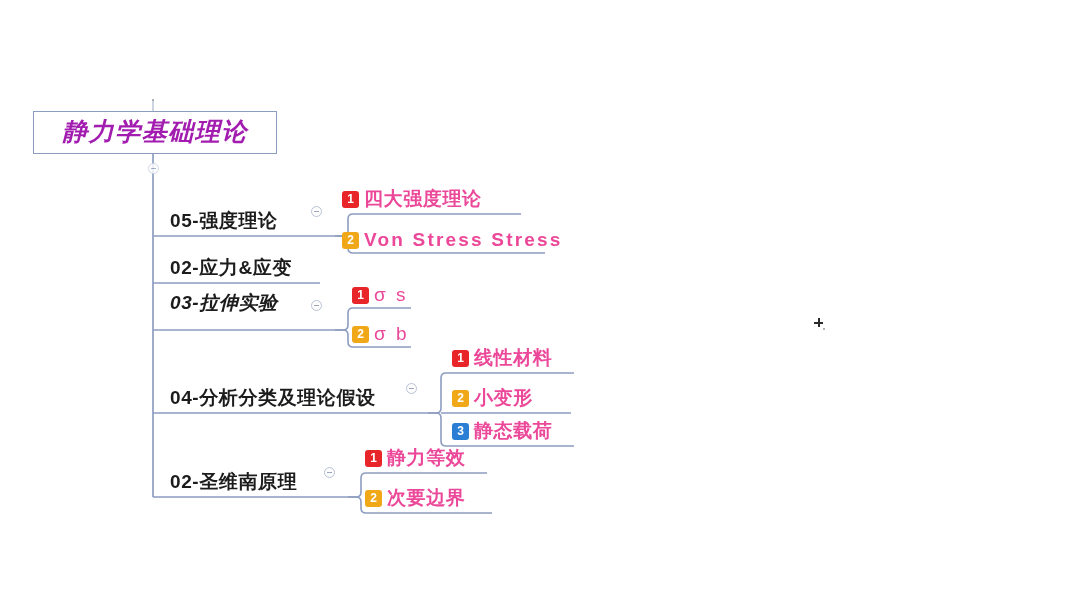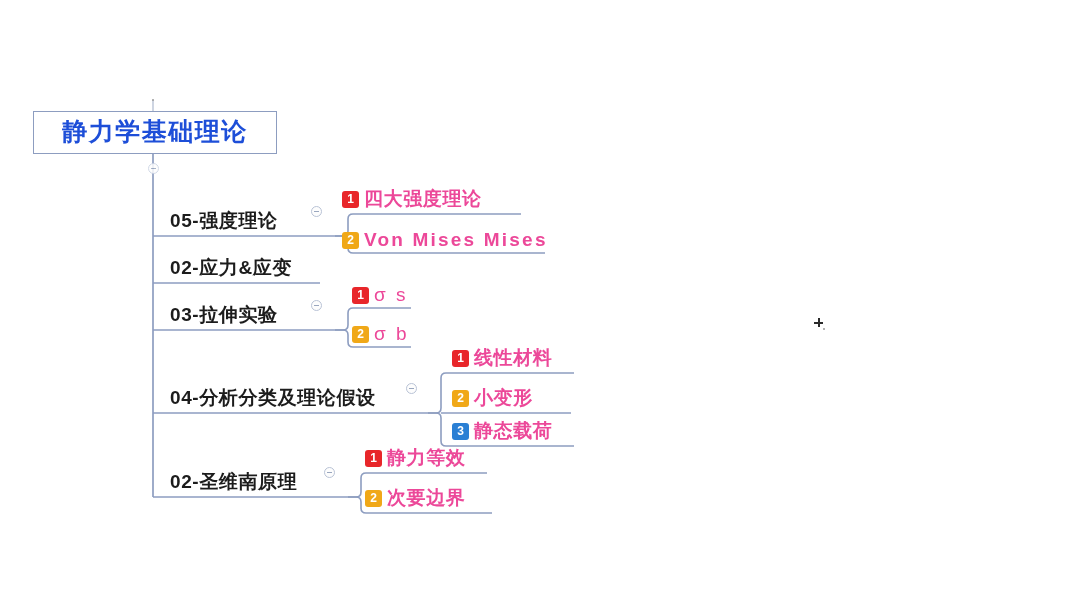--- a/index.html
+++ b/index.html
@@ -36,24 +36,25 @@
     box-sizing: border-box;
     border: 1.6px solid #8d9dc0;
     background: #ffffff;
     display: flex;
     align-items: center;
     justify-content: center;
   }
   .root-label {
     font-size: 25px;
     letter-spacing: 1.5px;
-    color: #1d4ed8;
+    color: #a21caf;
     font-weight: 700;
     white-space: nowrap;
     transform: translateY(-1px);
+    font-style: italic;
   }
 
   
   .branch-label {
     position: absolute;
     font-size: 19px;
     letter-spacing: 0.6px;
     color: #1c1c1c;
     font-weight: 700;
     white-space: nowrap;
@@ -196,26 +197,26 @@
   <div class="branch-label" style="left:170px; top:234px;">05-强度理论</div>
   <div class="toggle" style="left:311px; top:206px;"></div>
 
   <div class="leaf" style="left:342px; top:212px;">
     <span class="badge c1">1</span>
     <span class="leaf-text">四大强度理论</span>
   </div>
 
   <div class="leaf" style="left:342px; top:251px;">
     <span class="badge c2">2</span>
-    <span class="leaf-text latin">Von Mises Mises</span>
+    <span class="leaf-text latin">Von Stress Stress</span>
   </div>
 
   <div class="branch-label" style="left:170px; top:281px;">02-应力&amp;应变</div>
 
-  <div class="branch-label" style="left:170px; top:328px;">03-拉伸实验</div>
+  <div class="branch-label" style="left:170px; top:316px;font-style:italic;">03-拉伸实验</div>
   <div class="toggle" style="left:311px; top:300px;"></div>
 
   <div class="leaf" style="left:352px; top:306px;">
     <span class="badge c1">1</span>
     <span class="leaf-text sym">σ s</span>
   </div>
 
   <div class="leaf" style="left:352px; top:345px;">
     <span class="badge c2">2</span>
     <span class="leaf-text sym">σ b</span>

